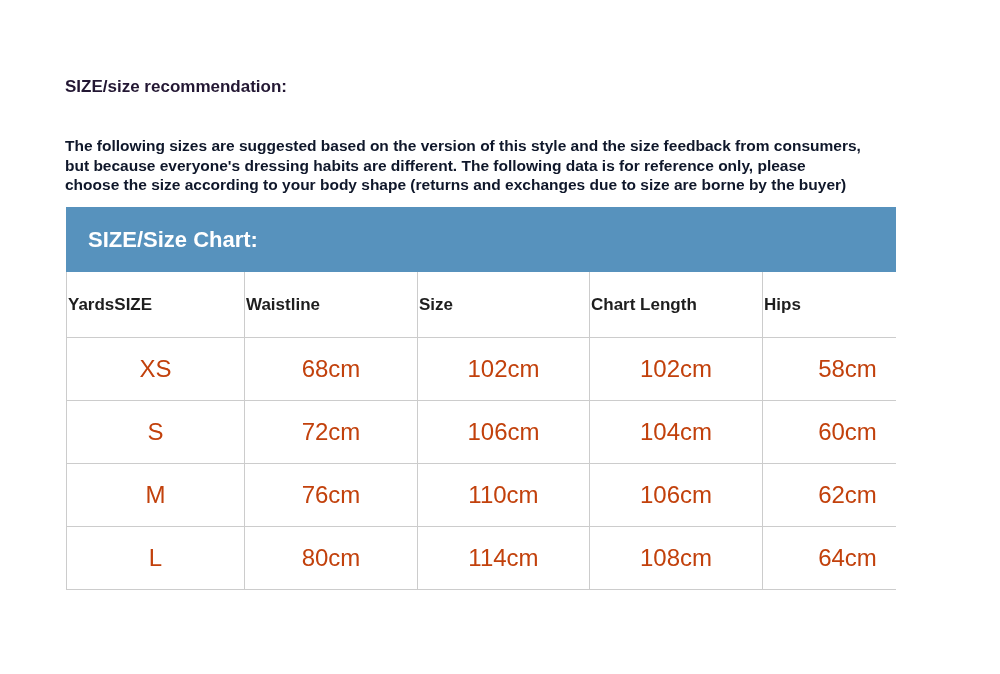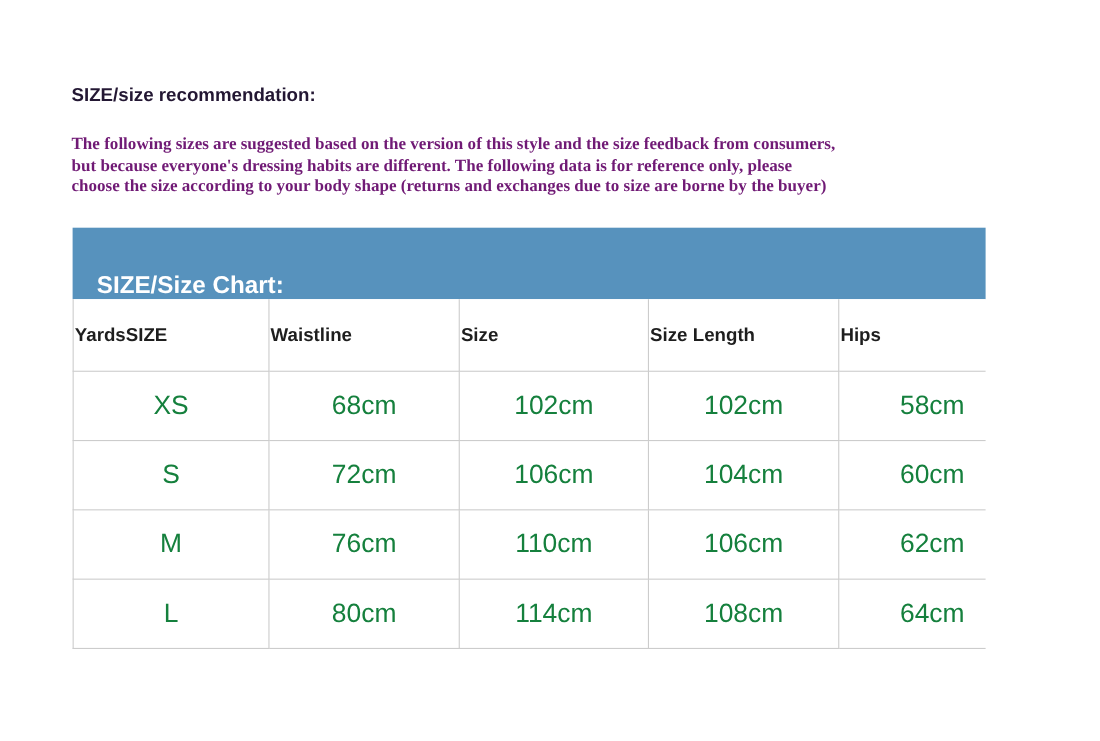--- a/index.html
+++ b/index.html
@@ -19,40 +19,39 @@
     position: absolute;
     left: 65px;
     top: 77px;
     font-size: 17px;
     font-weight: bold;
     color: #231733;
   }
   .rec-body {
     position: absolute;
     left: 65px;
-    top: 121px;
+    top: 136px;
     width: 880px;
     font-size: 15.5px;
     font-weight: bold;
     line-height: 19.5px;
-    color: #701a75;
+    color: #0f172a;
     white-space: pre-line;
-    font-family: Liberation Serif, serif;
   }
   .chart-wrap {
     position: absolute;
     left: 66px;
     top: 207px;
     width: 866px;
   }
   .chart-banner {
     height: 65px;
     background: #5792bd;
     display: flex;
-    align-items: flex-end;
+    align-items: center;
     padding-left: 22px;
     box-sizing: border-box;
   }
   .chart-banner-title {
     color: #ffffff;
     font-size: 22px;
     font-weight: bold;
   }
   table.size-table {
     width: 866px;
@@ -73,21 +72,21 @@
     font-weight: bold;
     color: #1e1e1e;
     text-align: left;
     vertical-align: middle;
   }
   table.size-table td {
     height: 60px;
     border: 1px solid #cccccc;
     font-size: 24px;
     font-weight: normal;
-    color: #15803d;
+    color: #c2410c;
     text-align: center;
     vertical-align: middle;
   }
 </style>
 </head>
 <body>
 
 <div class="page">
 
   <div class="rec-heading">SIZE/size recommendation:</div>
@@ -108,21 +107,21 @@
           <col class="c2">
           <col class="c3">
           <col class="c4">
           <col class="c5">
       </colgroup>
       <thead>
         <tr>
           <th>YardsSIZE</th>
           <th>Waistline</th>
           <th>Size</th>
-          <th>Size Length</th>
+          <th>Chart Length</th>
           <th>Hips</th>
         </tr>
       </thead>
       <tbody>
         <tr>
           <td>XS</td>
           <td>68cm</td>
           <td>102cm</td>
           <td>102cm</td>
           <td>58cm</td>

